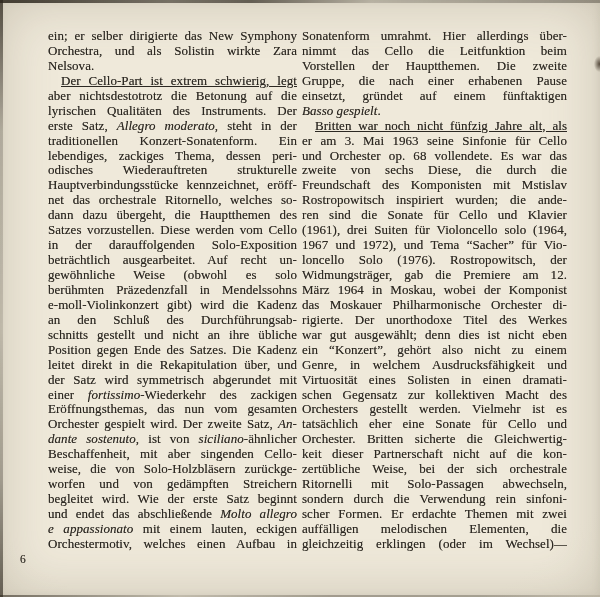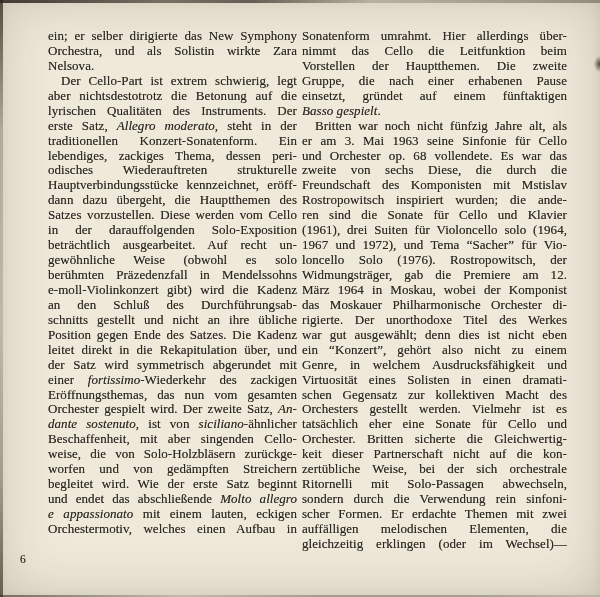--- a/index.html
+++ b/index.html
@@ -79,21 +79,21 @@
   .col-right { left: 302px; width: 265px; }
   .line {
     height: 14.94px;
     overflow: hidden;
     white-space: nowrap;
     text-align: justify;
     text-align-last: justify;
     text-justify: inter-word;
   }
   .line.end { text-align-last: left; }
-  .line.ind { text-indent: 13px; }
+  .line.ind { text-indent: 13px; text-decoration: underline; }
   .line em  { font-style: italic; }
   .page-number {
     position: absolute;
     left: 20px;
     top: 552px;
     font-size: 11.5px;
     line-height: 14px;
     text-shadow: 0 0 0.4px rgba(44,40,34,0.5);
   }
 </style>
@@ -111,20 +111,21 @@
       <div class="line"><span>Orchestra, und als Solistin wirkte Zara</span></div>
       <div class="line end"><span>Nelsova.</span></div>
       <div class="line ind"><span>Der Cello-Part ist extrem schwierig, legt</span></div>
       <div class="line"><span>aber nichtsdestotrotz die Betonung auf die</span></div>
       <div class="line"><span>lyrischen Qualitäten des Instruments. Der</span></div>
       <div class="line"><span>erste Satz, </span><em>Allegro moderato</em><span>, steht in der</span></div>
       <div class="line"><span>traditionellen Konzert-Sonatenform. Ein</span></div>
       <div class="line"><span>lebendiges, zackiges Thema, dessen peri-</span></div>
       <div class="line"><span>odisches Wiederauftreten strukturelle</span></div>
       <div class="line"><span>Hauptverbindungsstücke kennzeichnet, eröff-</span></div>
+      <div class="line"><span>net das orchestrale Ritornello, welches so-</span></div>
       <div class="line"><span>dann dazu übergeht, die Hauptthemen des</span></div>
       <div class="line"><span>Satzes vorzustellen. Diese werden vom Cello</span></div>
       <div class="line"><span>in der darauffolgenden Solo-Exposition</span></div>
       <div class="line"><span>beträchtlich ausgearbeitet. Auf recht un-</span></div>
       <div class="line"><span>gewöhnliche Weise (obwohl es solo</span></div>
       <div class="line"><span>berühmten Präzedenzfall in Mendelssohns</span></div>
       <div class="line"><span>e-moll-Violinkonzert gibt) wird die Kadenz</span></div>
       <div class="line"><span>an den Schluß des Durchführungsab-</span></div>
       <div class="line"><span>schnitts gestellt und nicht an ihre übliche</span></div>
       <div class="line"><span>Position gegen Ende des Satzes. Die Kadenz</span></div>

